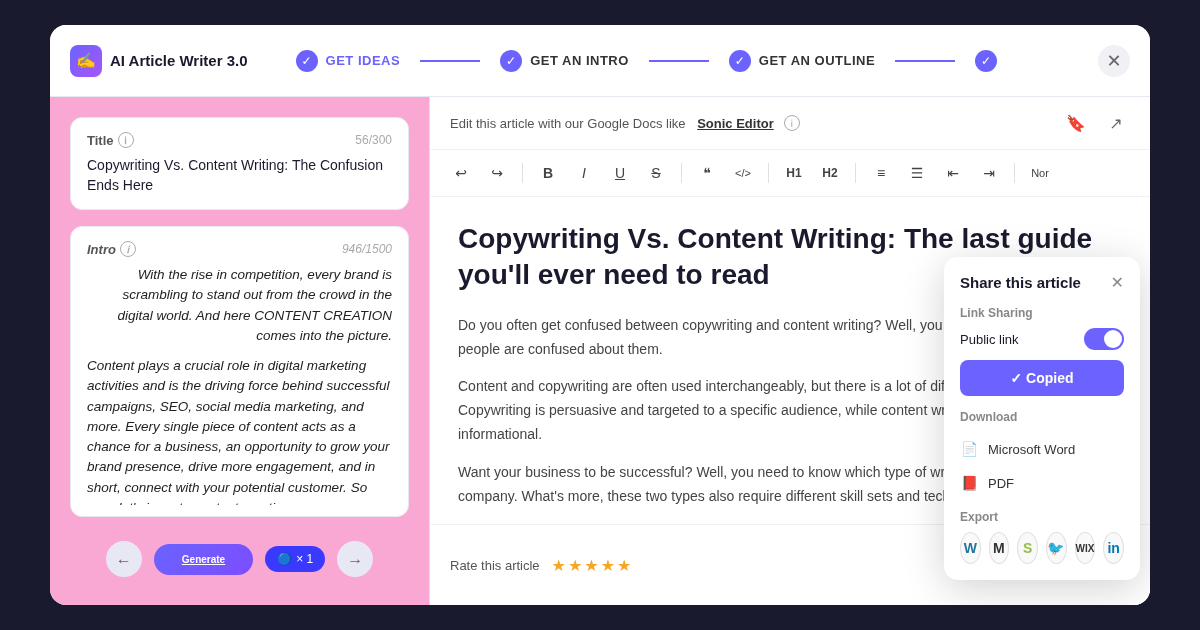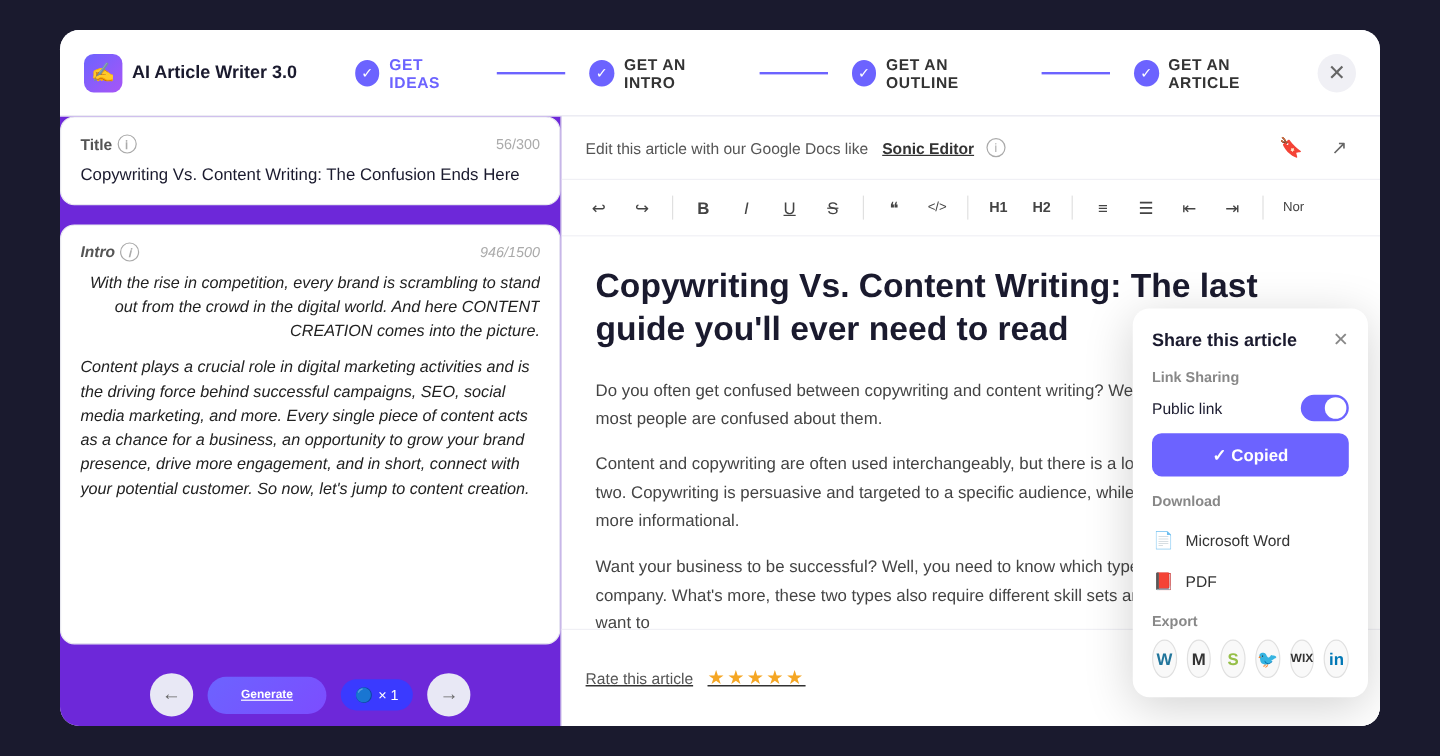--- a/index.html
+++ b/index.html
@@ -121,22 +121,23 @@
       margin-left: auto;
     }
     
     .body-area {
       display: flex;
       flex: 1;
       overflow: hidden;
     }
     
     .left-panel {
-      width: 418px;
-      background: #6d28d9;
+      width: 380px;
+      background: #f9a8d4;
+      padding: 20px;
       display: flex;
       flex-direction: column;
       gap: 16px;
       flex-shrink: 0;
       border-right: 1px solid #e0e0ea;
     }
     .field-box {
       background: #fff;
       border-radius: 12px;
       padding: 14px 16px;
@@ -303,21 +304,20 @@
       line-height: 1.7;
       margin-bottom: 14px;
     }
     .bottom-bar-right {
       padding: 26px 20px;
       border-top: 1px solid #f0f0f5;
       display: flex;
       align-items: center;
       gap: 12px;
       background: #fff;
-      text-decoration: underline;
     }
     .rate-text {
       font-size: 13px;
       color: #555;
     }
     .stars {
       color: #f5a623;
       font-size: 16px;
       letter-spacing: 2px;
     }
@@ -513,21 +513,20 @@
       <div class="nav-connector"></div>
 
       <div class="nav-step">
         <div class="nav-step-icon completed">✓</div>
         <span class="nav-step-label">GET AN OUTLINE</span>
       </div>
       <div class="nav-connector"></div>
 
       <div class="nav-step">
         <div class="nav-step-icon completed">✓</div>
-        <span class="nav-step-label">GET AN ARTICLE</span>
       </div>
     </div>
     <button class="close-btn">✕</button>
   </div>
 
   <div class="body-area">
 
     <div class="left-panel">
 
       <div class="field-box">

